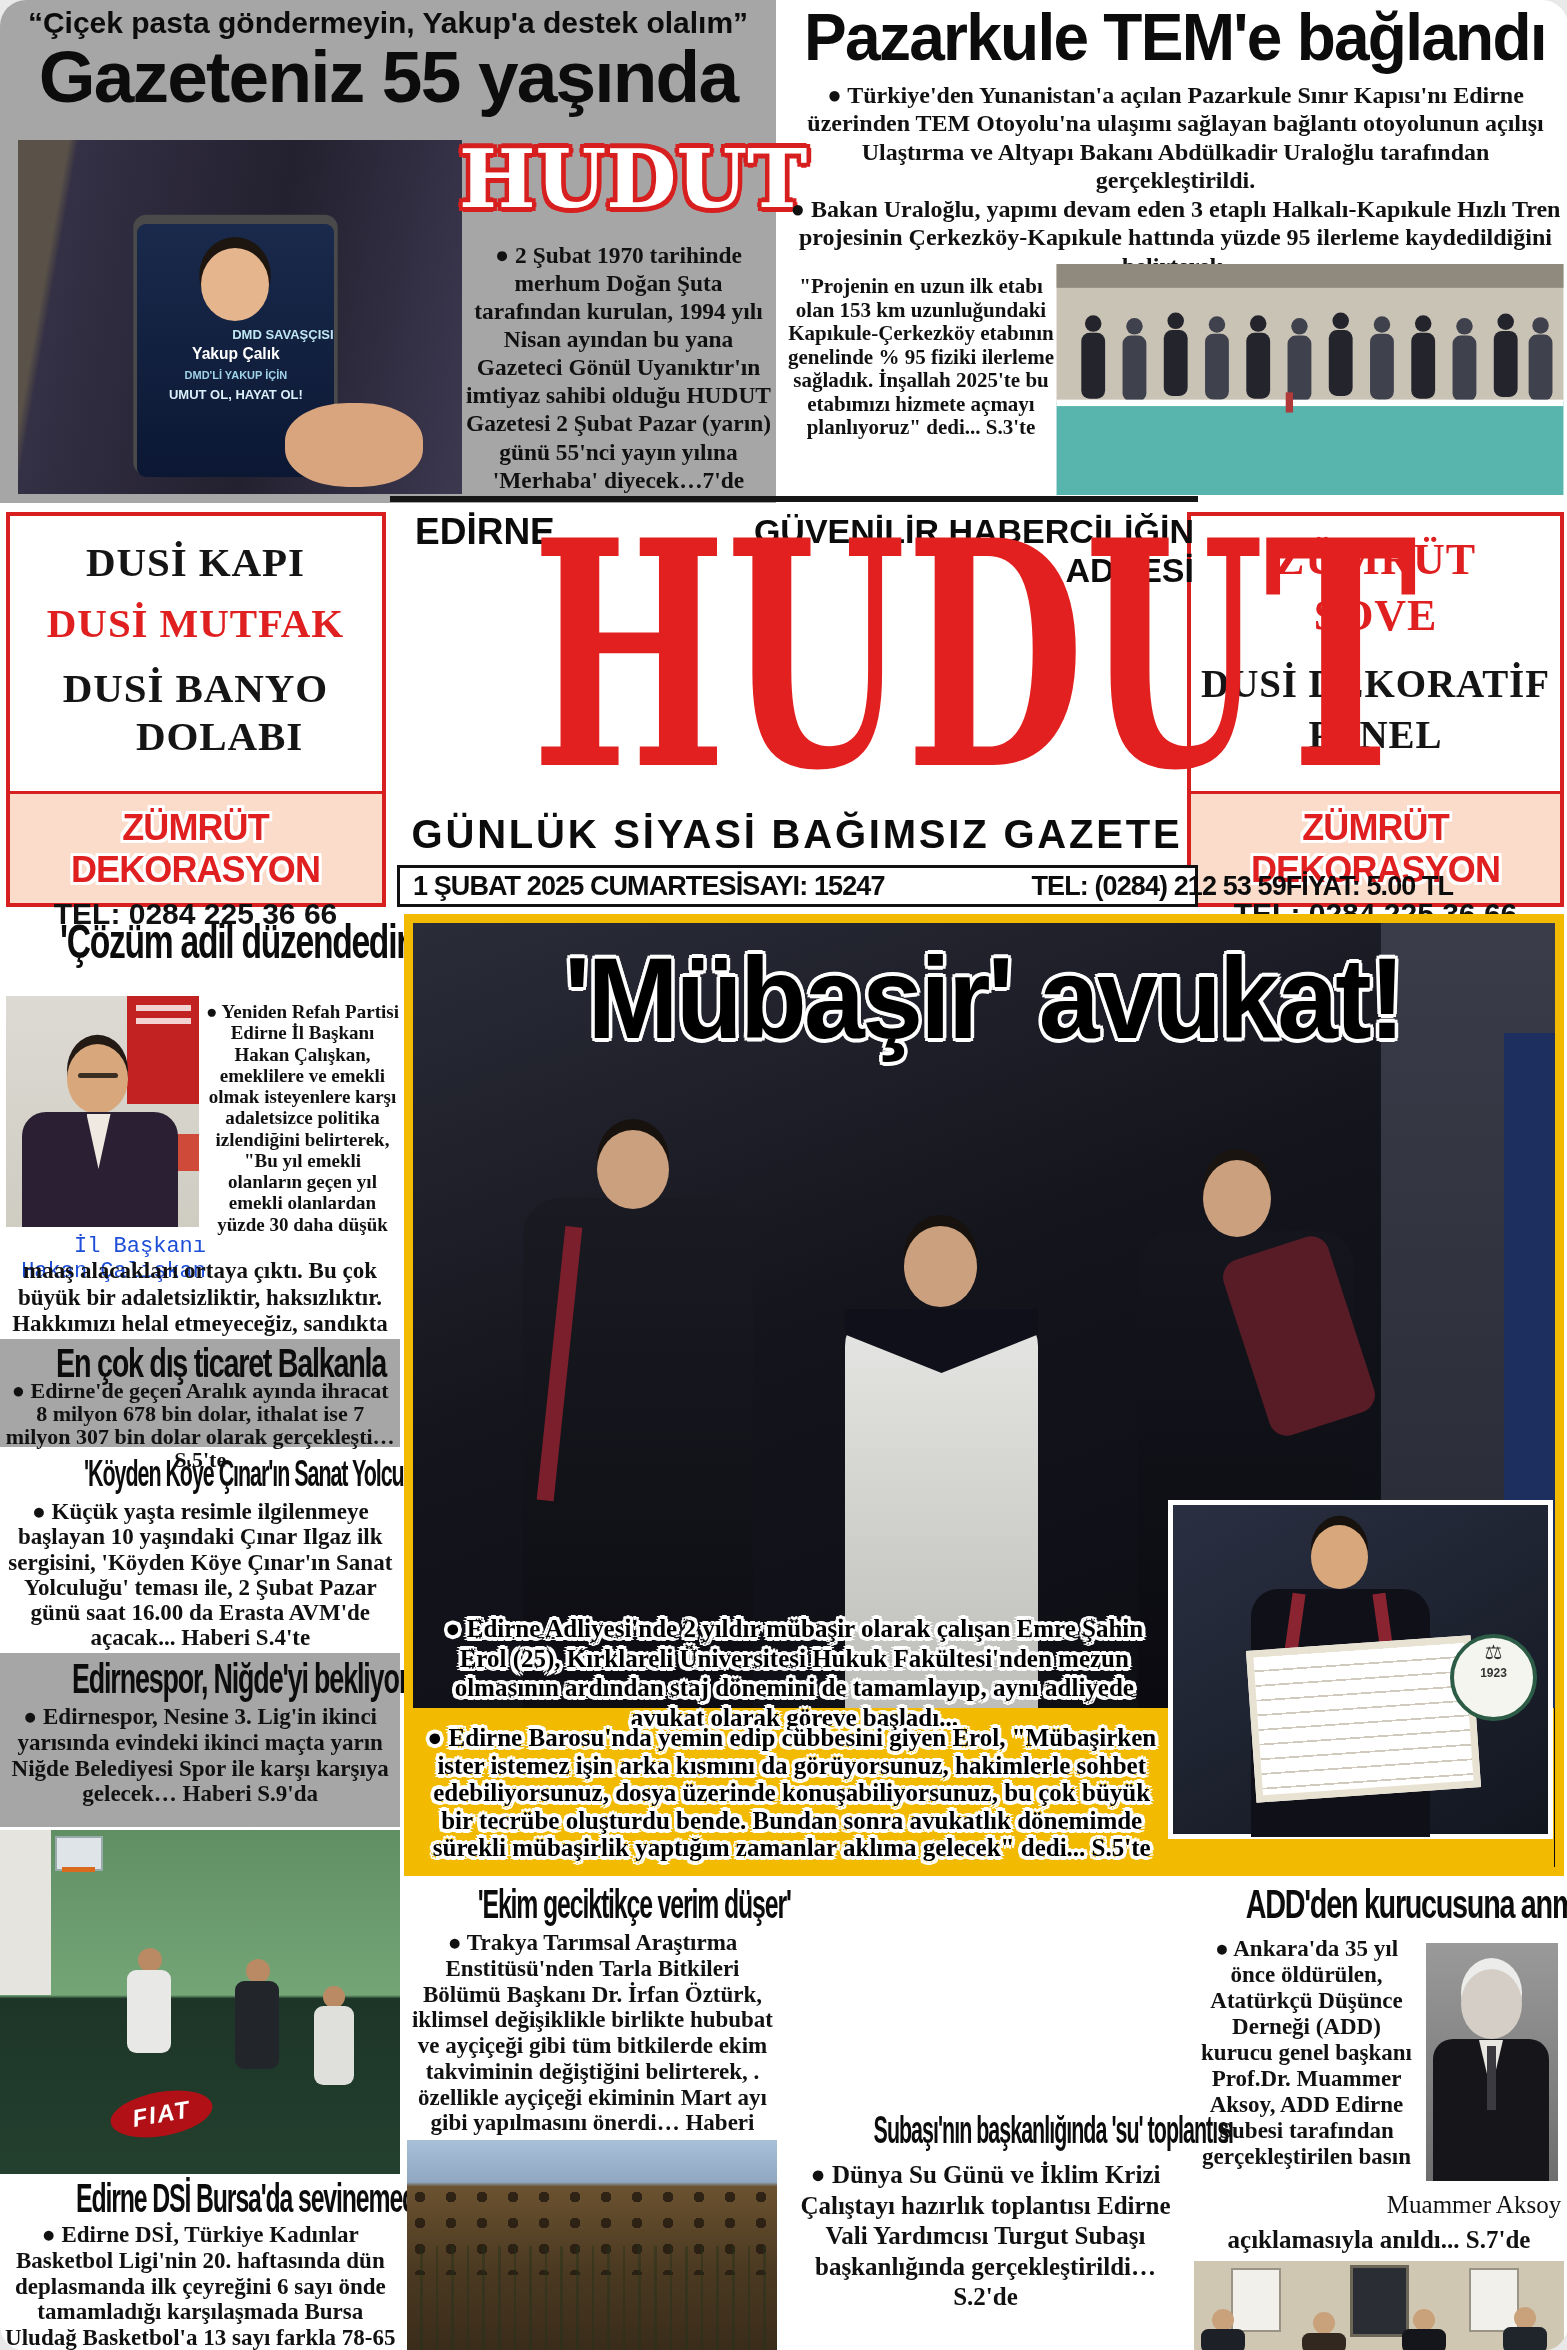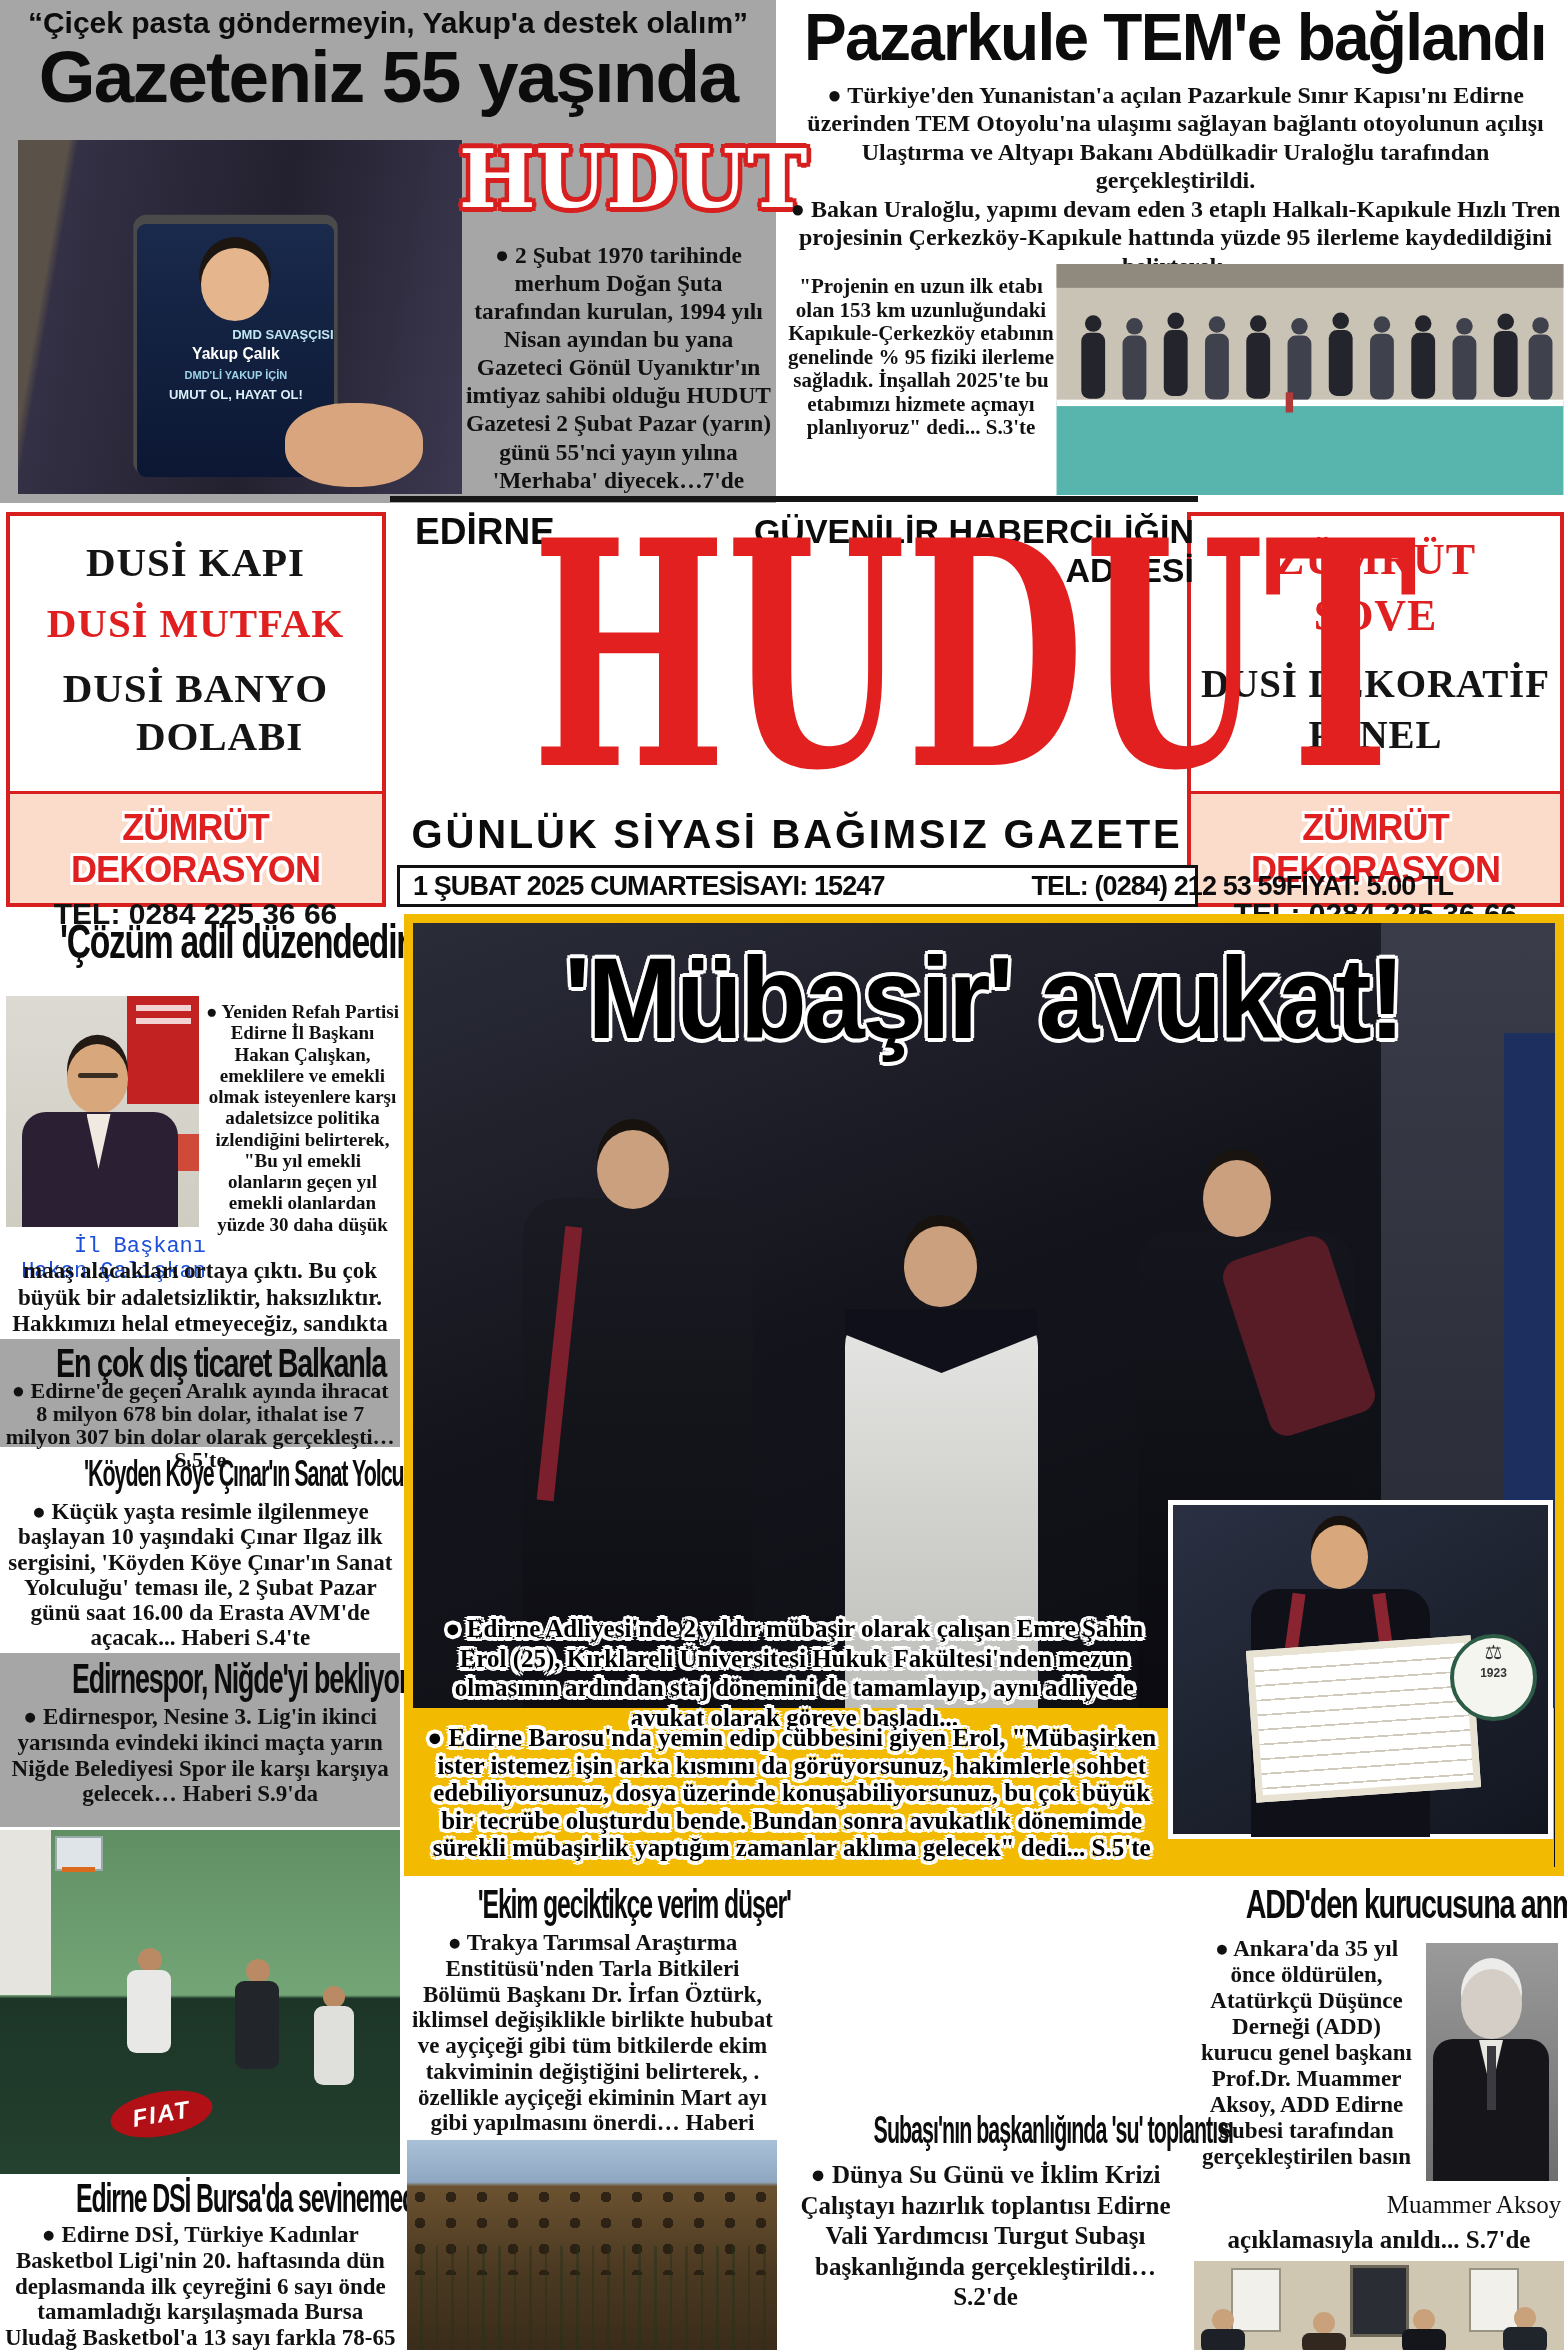--- a/index.html
+++ b/index.html
@@ -1,17 +1,17 @@
 <!DOCTYPE html>
 <html style="font-size:14.7px"><head>
 <meta charset="utf-8">
 <style>
   html,body{margin:0;padding:0;background:#e9e9e9;}
   .page{position:relative;width:1568px;height:2351px;background:#fff;overflow:hidden;
-        font-family:"Liberation Sans",sans-serif;}
+        font-family:"Liberation Sans",sans-serif;border-radius:26px;}
   .abs{position:absolute;}
   .bd{font-family:"Liberation Serif",serif;font-weight:700;text-align:center;color:#111;}
   .hl{font-family:"Liberation Sans",sans-serif;font-weight:700;white-space:nowrap;
       text-align:center;letter-spacing:-1.8px;color:#0c0c0c;line-height:1;}
   .photo{position:absolute;overflow:hidden;}
   .ow{color:#000;text-shadow:2.8px 2.8px 0 #fff,-2.8px 2.8px 0 #fff,2.8px -2.8px 0 #fff,-2.8px -2.8px 0 #fff,
       0 3.7px 0 #fff,0 -3.7px 0 #fff,3.7px 0 0 #fff,-3.7px 0 0 #fff;}
   .ored{color:#fff;text-shadow:3.7px 3.7px 0 #d71f1f,-3.7px 3.7px 0 #d71f1f,3.7px -3.7px 0 #d71f1f,
       -3.7px -3.7px 0 #d71f1f,0 4.6px 0 #d71f1f,0 -4.6px 0 #d71f1f,4.6px 0 0 #d71f1f,-4.6px 0 0 #d71f1f;}
   .owht{text-shadow:2.8px 2.8px 0 #fff,-2.8px 2.8px 0 #fff,2.8px -2.8px 0 #fff,-2.8px -2.8px 0 #fff,

